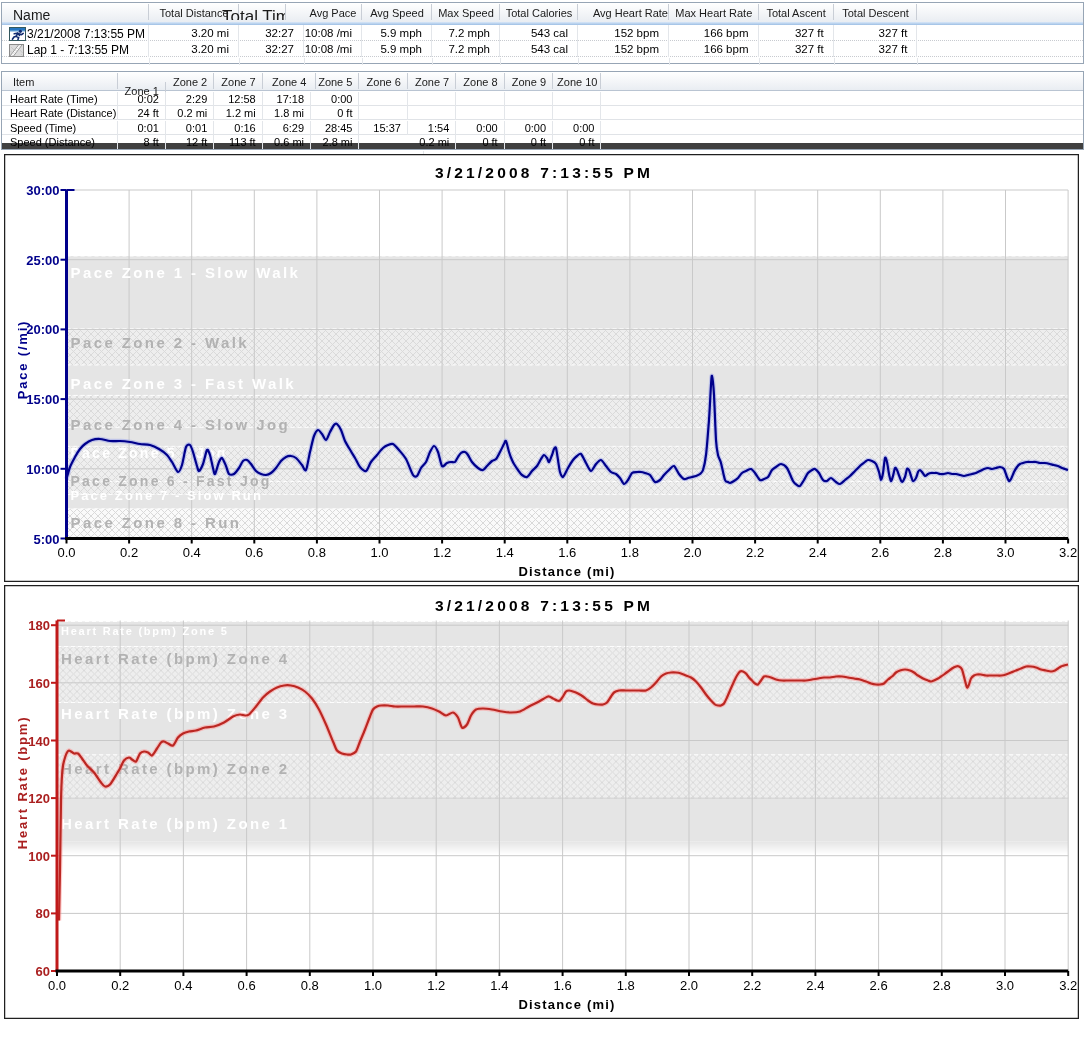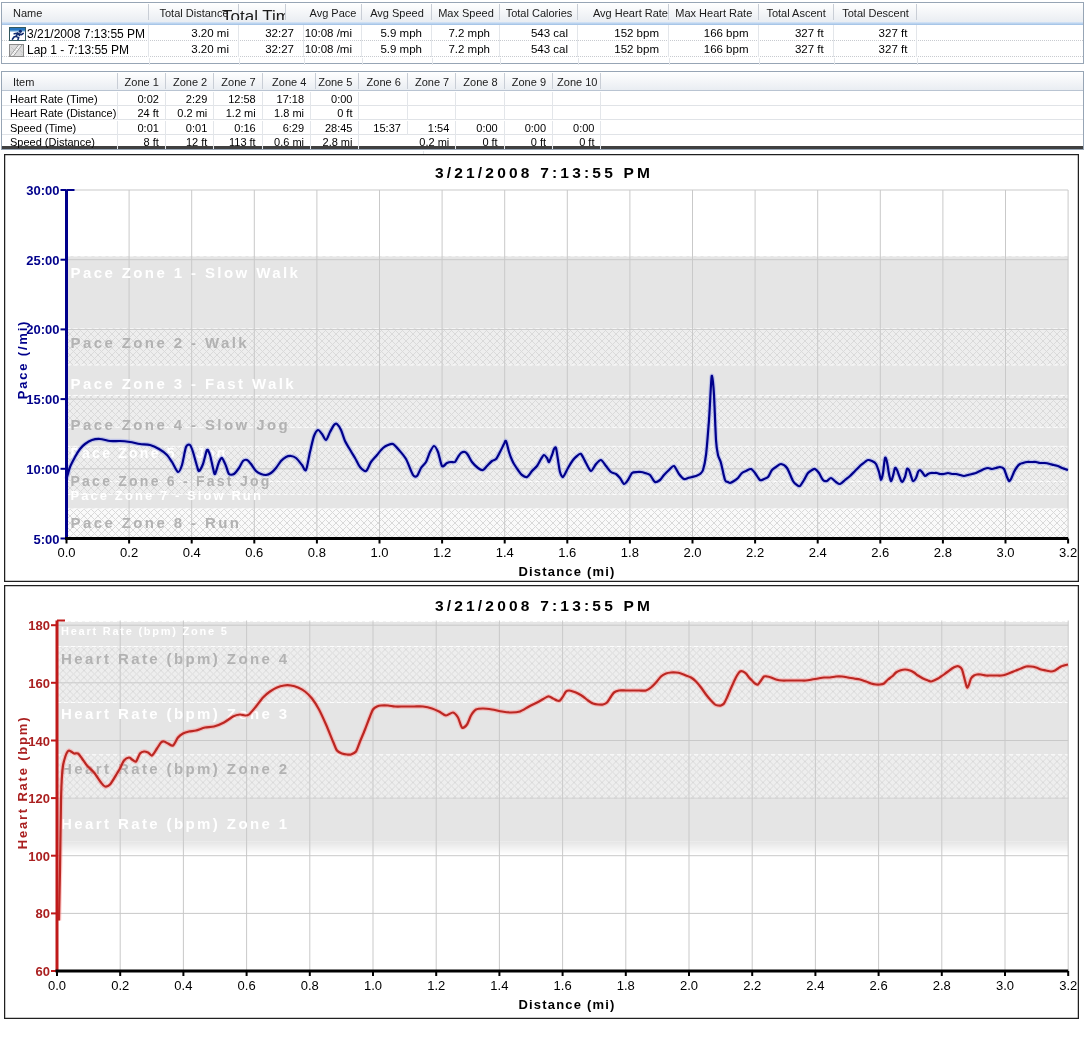--- a/index.html
+++ b/index.html
@@ -4,21 +4,21 @@
 <style>
 * { margin:0; padding:0; box-sizing:border-box; }
 html,body { width:1086px; height:1040px; background:#ffffff; font-family:"Liberation Sans", sans-serif; overflow:hidden; }
 #page { position:relative; width:1086px; height:1040px; }
 </style>
 </head>
 <body>
 <div id="page">
 <div style="position:absolute;left:1px;top:2px;width:1083px;height:62px;border:1px solid #97a5b5;background:#fff;">
 <div style="position:absolute;left:0;top:0;width:100%;height:19px;background:linear-gradient(#ffffff,#f2f4f7 60%,#e9edf2);">
-<div style="position:absolute;left:0px;top:0;width:147px;height:16px;margin-top:1px;border-right:1px solid #c9ced6;font-size:11px;color:#1a1a1a;white-space:nowrap;overflow:hidden;text-align:right;">
+<div style="position:absolute;left:0px;top:0;width:147px;height:16px;margin-top:1px;border-right:1px solid #c9ced6;font-size:14px;color:#1a1a1a;white-space:nowrap;overflow:hidden;text-align:right;">
           <span style="position:absolute;left:11px;top:3px;">Name</span>
         </div>
 <div style="position:absolute;left:148px;top:0;width:89px;height:16px;margin-top:1px;border-right:1px solid #c9ced6;font-size:11px;color:#1a1a1a;white-space:nowrap;overflow:hidden;">
           <span style="position:absolute;left:0;right:0;top:3px;text-align:center;">Total Distance</span>
         </div>
 <div style="position:absolute;left:220px;top:0;width:64px;height:16px;margin-top:1px;border-right:1px solid #c9ced6;font-size:17px;color:#1a1a1a;white-space:nowrap;overflow:hidden;">
           <span style="position:absolute;left:0;right:0;top:3px;text-align:center;">Total Time</span>
         </div>
 <div style="position:absolute;left:303px;top:0;width:57px;height:16px;margin-top:1px;border-right:1px solid #c9ced6;font-size:11px;color:#1a1a1a;white-space:nowrap;overflow:hidden;">
           <span style="position:absolute;left:0;right:0;top:3px;text-align:center;">Avg Pace</span>
@@ -156,21 +156,21 @@
 <div style="position:absolute;left:756.5px;top:0;width:1px;height:100%;background:#e3e6ea;"></div>
 <div style="position:absolute;left:831.7px;top:0;width:1px;height:100%;background:#e3e6ea;"></div>
 <div style="position:absolute;left:915.4px;top:0;width:1px;height:100%;background:#e3e6ea;"></div>
 </div>
 </div>
 <div style="position:absolute;left:1px;top:71px;width:1083px;height:79px;border:1px solid #97a5b5;background:#fff;">
 <div style="position:absolute;left:0;top:0;width:100%;height:19px;background:linear-gradient(#ffffff,#f2f4f7 60%,#e9edf2);border-bottom:1px solid #b9c4d2;">
 <div style="position:absolute;left:0.0px;top:0;width:115.5px;height:16px;margin-top:1px;border-right:1px solid #c9ced6;font-size:11px;color:#1a1a1a;white-space:nowrap;overflow:hidden;">
           <span style="position:absolute;left:11px;top:3px;">Item</span>
         </div>
-<div style="position:absolute;left:116.5px;top:0;width:47.4px;height:16px;margin-top:1px;border-right:1px solid #c9ced6;font-size:11px;color:#1a1a1a;white-space:nowrap;overflow:hidden;">
+<div style="position:absolute;left:116.5px;top:0;width:47.4px;height:16px;margin-top:10px;border-right:1px solid #c9ced6;font-size:11px;color:#1a1a1a;white-space:nowrap;overflow:hidden;">
           <span style="position:absolute;left:0;right:0;top:3px;text-align:center;">Zone 1</span>
         </div>
 <div style="position:absolute;left:164.9px;top:0;width:47.4px;height:16px;margin-top:1px;border-right:1px solid #c9ced6;font-size:11px;color:#1a1a1a;white-space:nowrap;overflow:hidden;">
           <span style="position:absolute;left:0;right:0;top:3px;text-align:center;">Zone 2</span>
         </div>
 <div style="position:absolute;left:213.3px;top:0;width:47.4px;height:16px;margin-top:1px;border-right:1px solid #c9ced6;font-size:11px;color:#1a1a1a;white-space:nowrap;overflow:hidden;">
           <span style="position:absolute;left:0;right:0;top:3px;text-align:center;">Zone 7</span>
         </div>
 <div style="position:absolute;left:261.7px;top:0;width:52px;height:16px;margin-top:1px;border-right:1px solid #c9ced6;font-size:11px;color:#1a1a1a;white-space:nowrap;overflow:hidden;">
           <span style="position:absolute;left:0;right:0;top:3px;text-align:center;">Zone 4</span>
@@ -298,21 +298,21 @@
           <span style="position:absolute;right:6px;top:1px;">0:00</span>
         </div>
 <div style="position:absolute;left:503.7px;top:0;width:47.4px;height:14px;border-right:1px solid #e3e6ea;font-size:11px;color:#000;white-space:nowrap;overflow:hidden;">
           <span style="position:absolute;right:6px;top:1px;">0:00</span>
         </div>
 <div style="position:absolute;left:552.1px;top:0;width:47.4px;height:14px;border-right:1px solid #e3e6ea;font-size:11px;color:#000;white-space:nowrap;overflow:hidden;">
           <span style="position:absolute;right:6px;top:1px;">0:00</span>
         </div>
 <div style="position:absolute;left:600.5px;top:0;width:481.5px;height:14px;font-size:11px;color:#000;white-space:nowrap;overflow:hidden;"></div>
 </div>
-<div style="position:absolute;left:0;top:62.89999999999999px;width:100%;height:14px;border-bottom:3px solid #404040;">
+<div style="position:absolute;left:0;top:62.89999999999999px;width:100%;height:14px;border-bottom:6px solid #404040;">
 <div style="position:absolute;left:0.0px;top:0;width:115.5px;height:14px;border-right:1px solid #e3e6ea;font-size:11px;color:#000;white-space:nowrap;overflow:hidden;">
           <span style="position:absolute;left:8px;top:1px;">Speed (Distance)</span>
         </div>
 <div style="position:absolute;left:116.5px;top:0;width:47.4px;height:14px;border-right:1px solid #e3e6ea;font-size:11px;color:#000;white-space:nowrap;overflow:hidden;">
           <span style="position:absolute;right:6px;top:1px;">8 ft</span>
         </div>
 <div style="position:absolute;left:164.9px;top:0;width:47.4px;height:14px;border-right:1px solid #e3e6ea;font-size:11px;color:#000;white-space:nowrap;overflow:hidden;">
           <span style="position:absolute;right:6px;top:1px;">12 ft</span>
         </div>
 <div style="position:absolute;left:213.3px;top:0;width:47.4px;height:14px;border-right:1px solid #e3e6ea;font-size:11px;color:#000;white-space:nowrap;overflow:hidden;">

